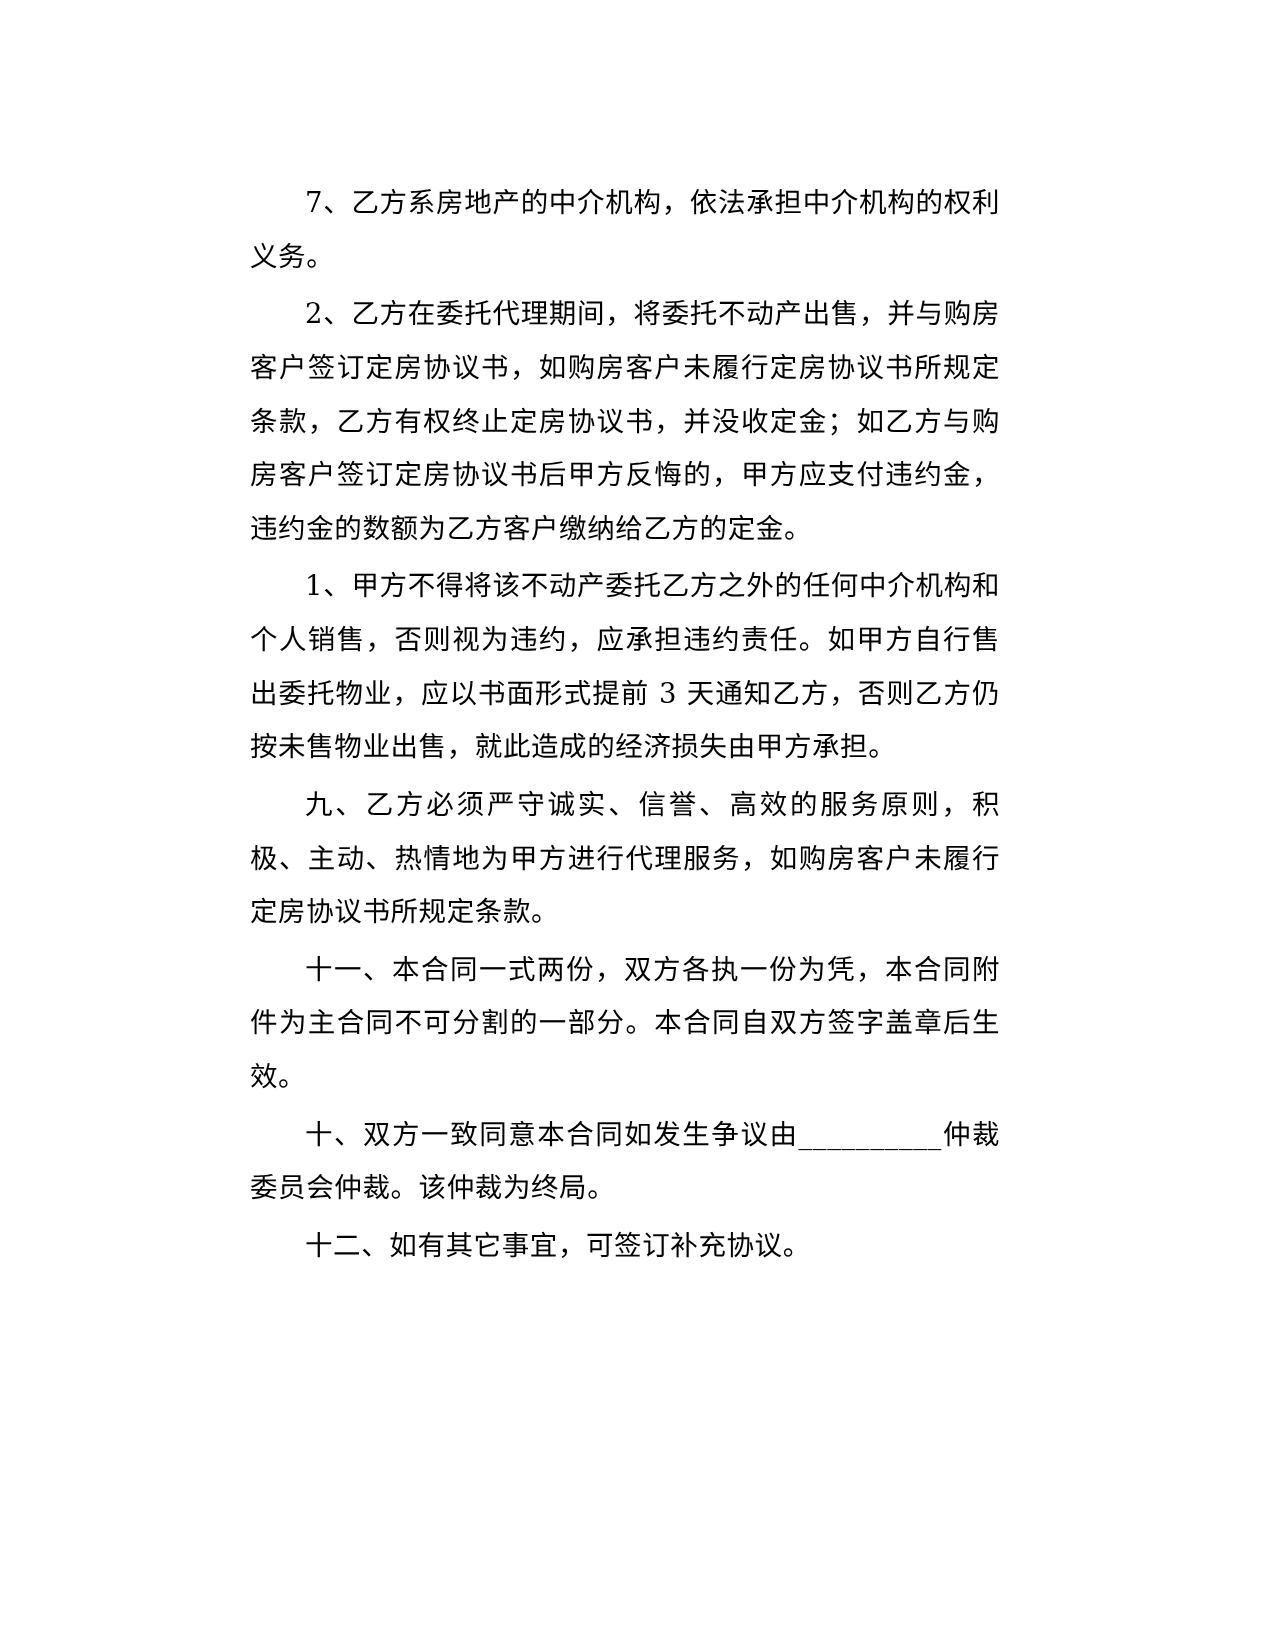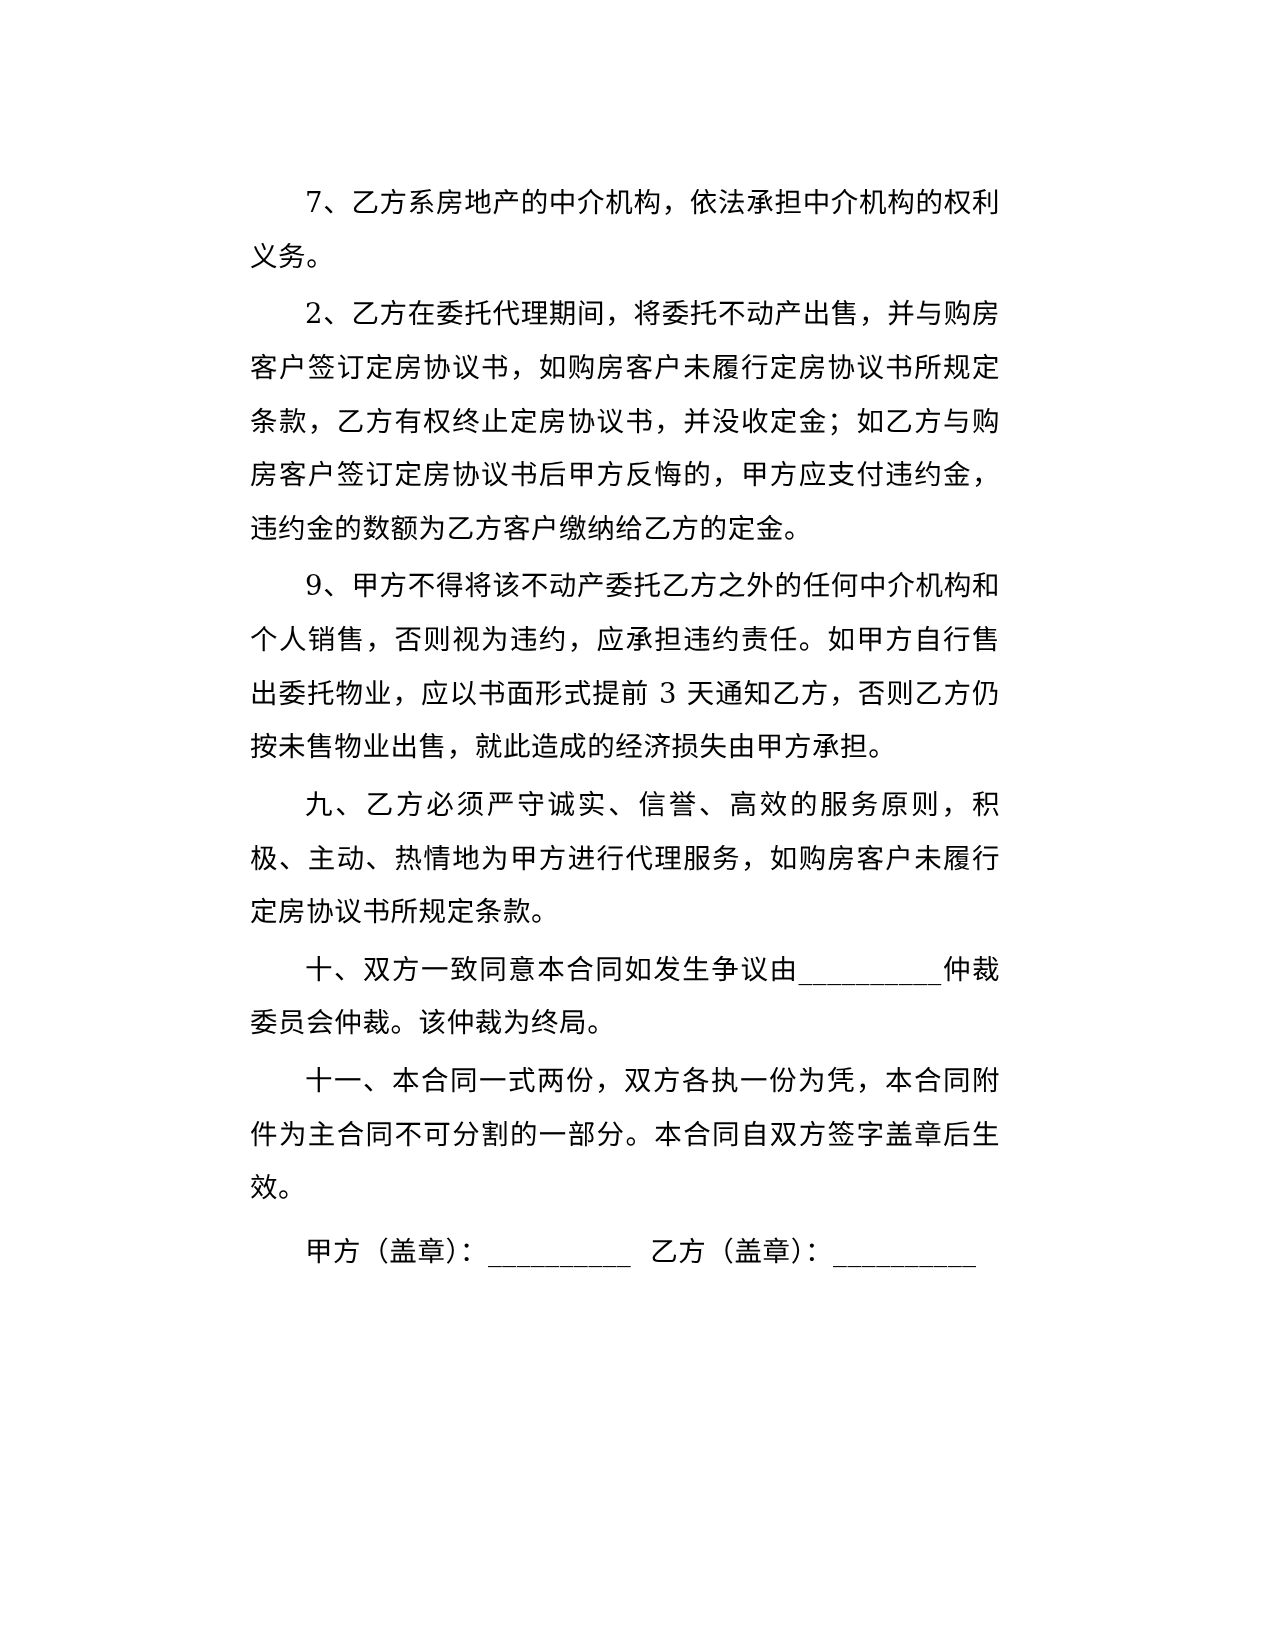--- a/index.html
+++ b/index.html
@@ -44,28 +44,28 @@
 <body>
 
 <div class="page">
   <div class="doc-body">
 
     <p class="para">7、乙方系房地产的中介机构，依法承担中介机构的权利义务。</p>
 
 
     <p class="para">2、乙方在委托代理期间，将委托不动产出售，并与购房客户签订定房协议书，如购房客户未履行定房协议书所规定条款，乙方有权终止定房协议书，并没收定金；如乙方与购房客户签订定房协议书后甲方反悔的，甲方应支付违约金，违约金的数额为乙方客户缴纳给乙方的定金。</p>
 
-    <p class="para">9、甲方不得将该不动产委托乙方之外的任何中介机构和个人销售，否则视为违约，应承担违约责任。如甲方自行售出委托物业，应以书面形式提前 3 天通知乙方，否则乙方仍按未售物业出售，就此造成的经济损失由甲方承担。</p>
+    <p class="para">1、甲方不得将该不动产委托乙方之外的任何中介机构和个人销售，否则视为违约，应承担违约责任。如甲方自行售出委托物业，应以书面形式提前 3 天通知乙方，否则乙方仍按未售物业出售，就此造成的经济损失由甲方承担。</p>
 
     <p class="para">九、乙方必须严守诚实、信誉、高效的服务原则，积极、主动、热情地为甲方进行代理服务，如购房客户未履行定房协议书所规定条款。</p>
 
+    <p class="para">十一、本合同一式两份，双方各执一份为凭，本合同附件为主合同不可分割的一部分。本合同自双方签字盖章后生效。</p>
+
     <p class="para"><span>十、双方一致同意本合同如发生争议由</span><span>__________</span><span>仲裁委员会仲裁。该仲裁为终局。</span></p>
 
-    <p class="para">十一、本合同一式两份，双方各执一份为凭，本合同附件为主合同不可分割的一部分。本合同自双方签字盖章后生效。</p>
-
+    <p class="para">十二、如有其它事宜，可签订补充协议。</p>
 
     <div class="spacer-sm"></div>
 
-    <p class="sig-line"><span>甲方（盖章）：</span><span>__________</span>  <span>乙方（盖章）：</span><span>__________</span></p>
 
 
   </div>
 </div>
 
 </body></html>

